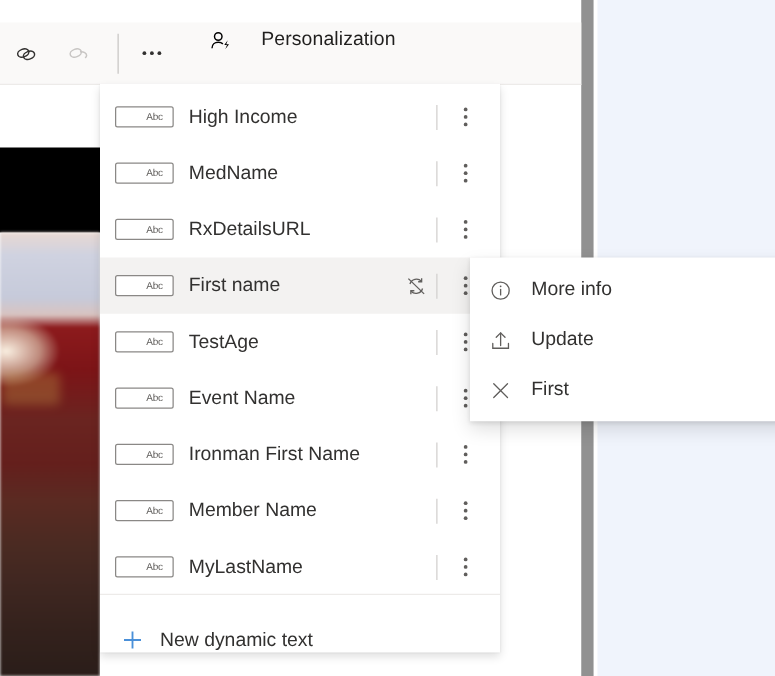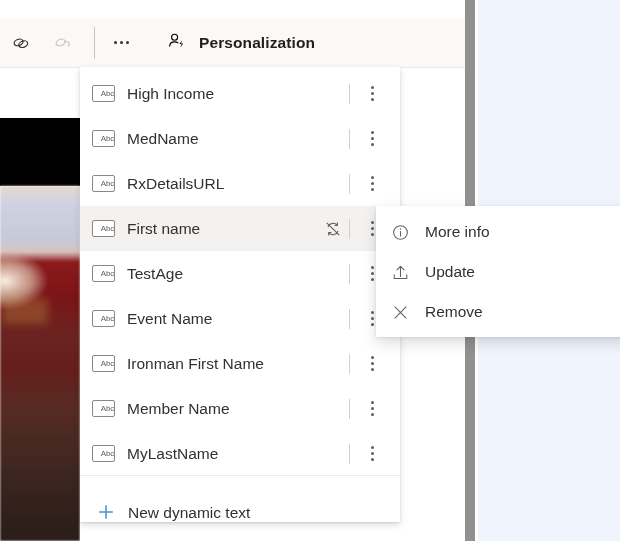--- a/index.html
+++ b/index.html
@@ -117,26 +117,24 @@
     align-items: center;
     justify-content: center;
     gap: 3px;
   }
   .cmd-dots i {
     width: 3px; height: 3px; border-radius: 50%;
     background: #323130; display:block;
   }
   .cmd-pers {
     display: flex;
-    align-items: center;
-    gap: 12px;
+    gap: 22px;
     height: 40px;
     padding: 0 10px 0 8px;
     margin-left: 18px;
-    font-weight: bold;
   }
   .cmd-pers-label {
     font-size: 15.5px;
     color: #201f1e;
     letter-spacing: 0.1px;
     white-space: nowrap;
   }
   .app-scrollbar-thumb {
     position: absolute;
     left: 465px;
@@ -191,23 +189,24 @@
     box-sizing: border-box;
   }
   .dd-item.selected { background: #f3f2f1; }
   .abc-icon {
     width: 21px;
     height: 15px;
     border: 1px solid #8a8886;
     border-radius: 2px;
     display: flex;
     align-items: center;
-    justify-content: flex-end;
+    justify-content: flex-start;
     flex: none;
     background: #ffffff;
+    padding-left: 24px;
   }
   .abc-icon span {
     font-size: 8px;
     line-height: 8px;
     color: #605e5c;
     font-family: "Liberation Sans", sans-serif;
     letter-spacing: -0.2px;
   }
   .dd-label {
     font-size: 15.5px;
@@ -526,17 +525,17 @@
         </svg>
       </span>
       <span class="ctx-label">Update</span>
     </div>
     <div class="ctx-item">
       <span class="ctx-icon">
         <svg width="19" height="19" viewBox="0 0 20 20" fill="none" stroke="currentColor" stroke-width="1.1">
           <path d="M4.2 4.2 L15.8 15.8 M15.8 4.2 L4.2 15.8" stroke-linecap="round"></path>
         </svg>
       </span>
-      <span class="ctx-label">Remove</span>
+      <span class="ctx-label">First</span>
     </div>
   </div>
 
 </div>
 
 </body></html>

